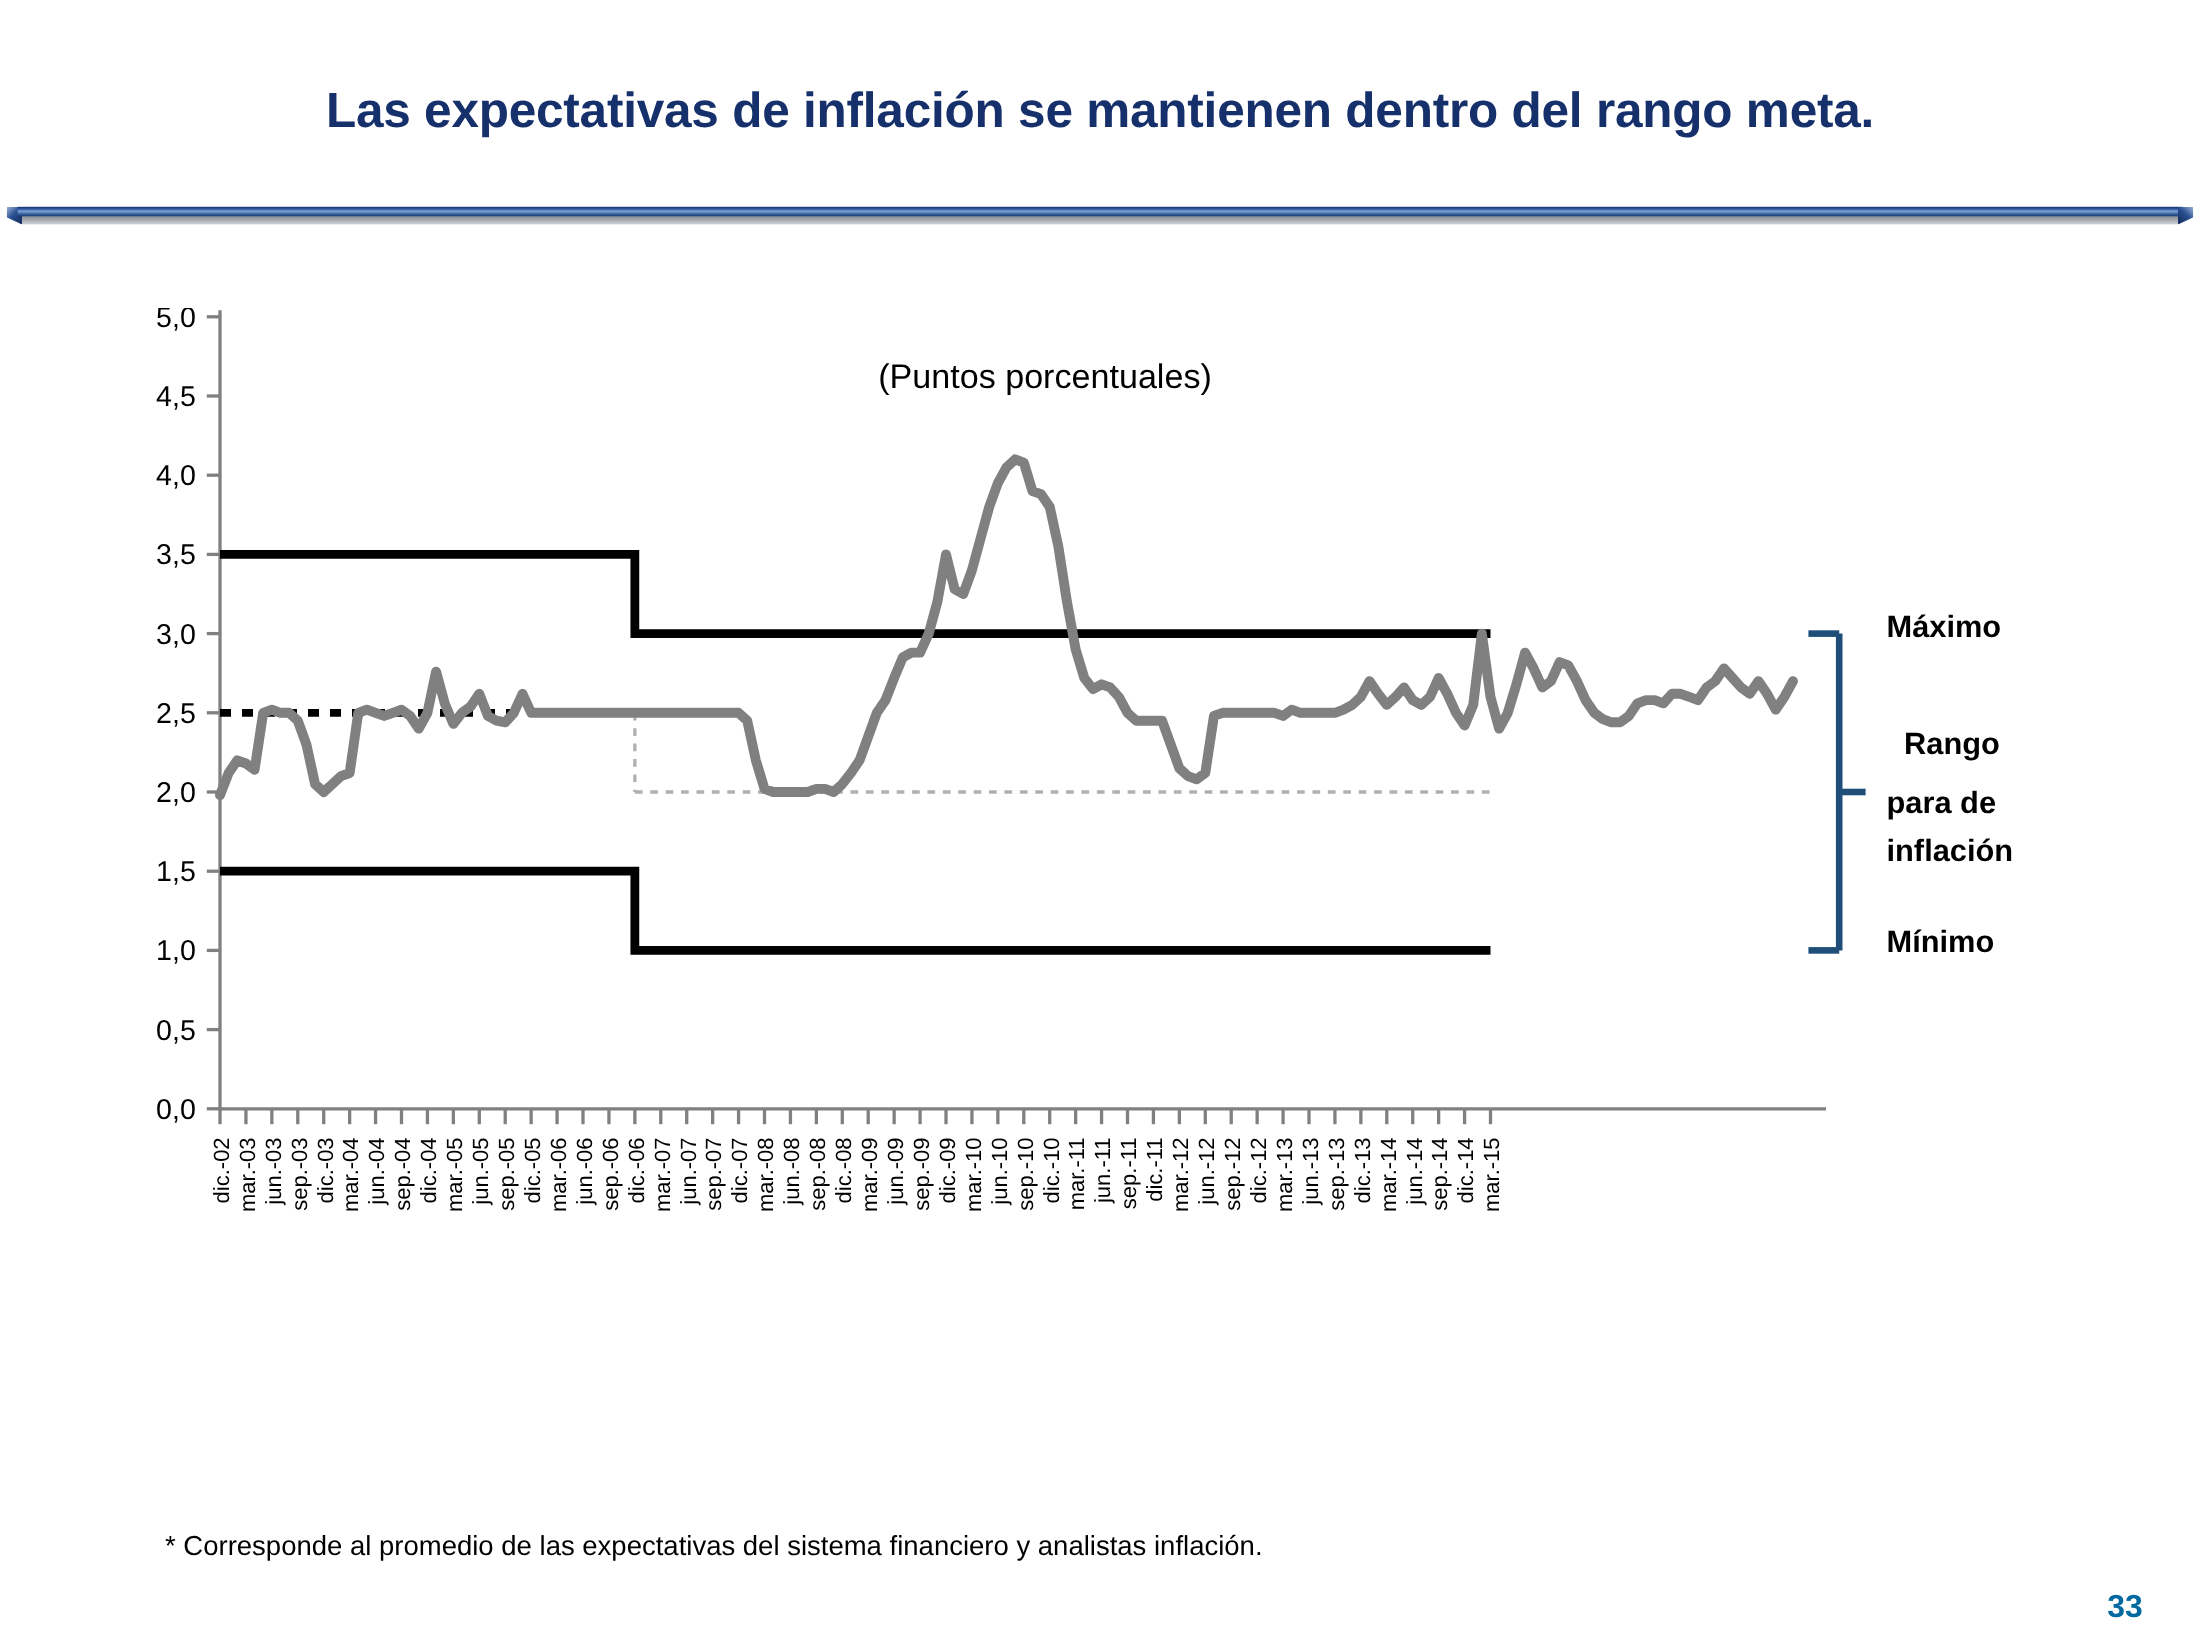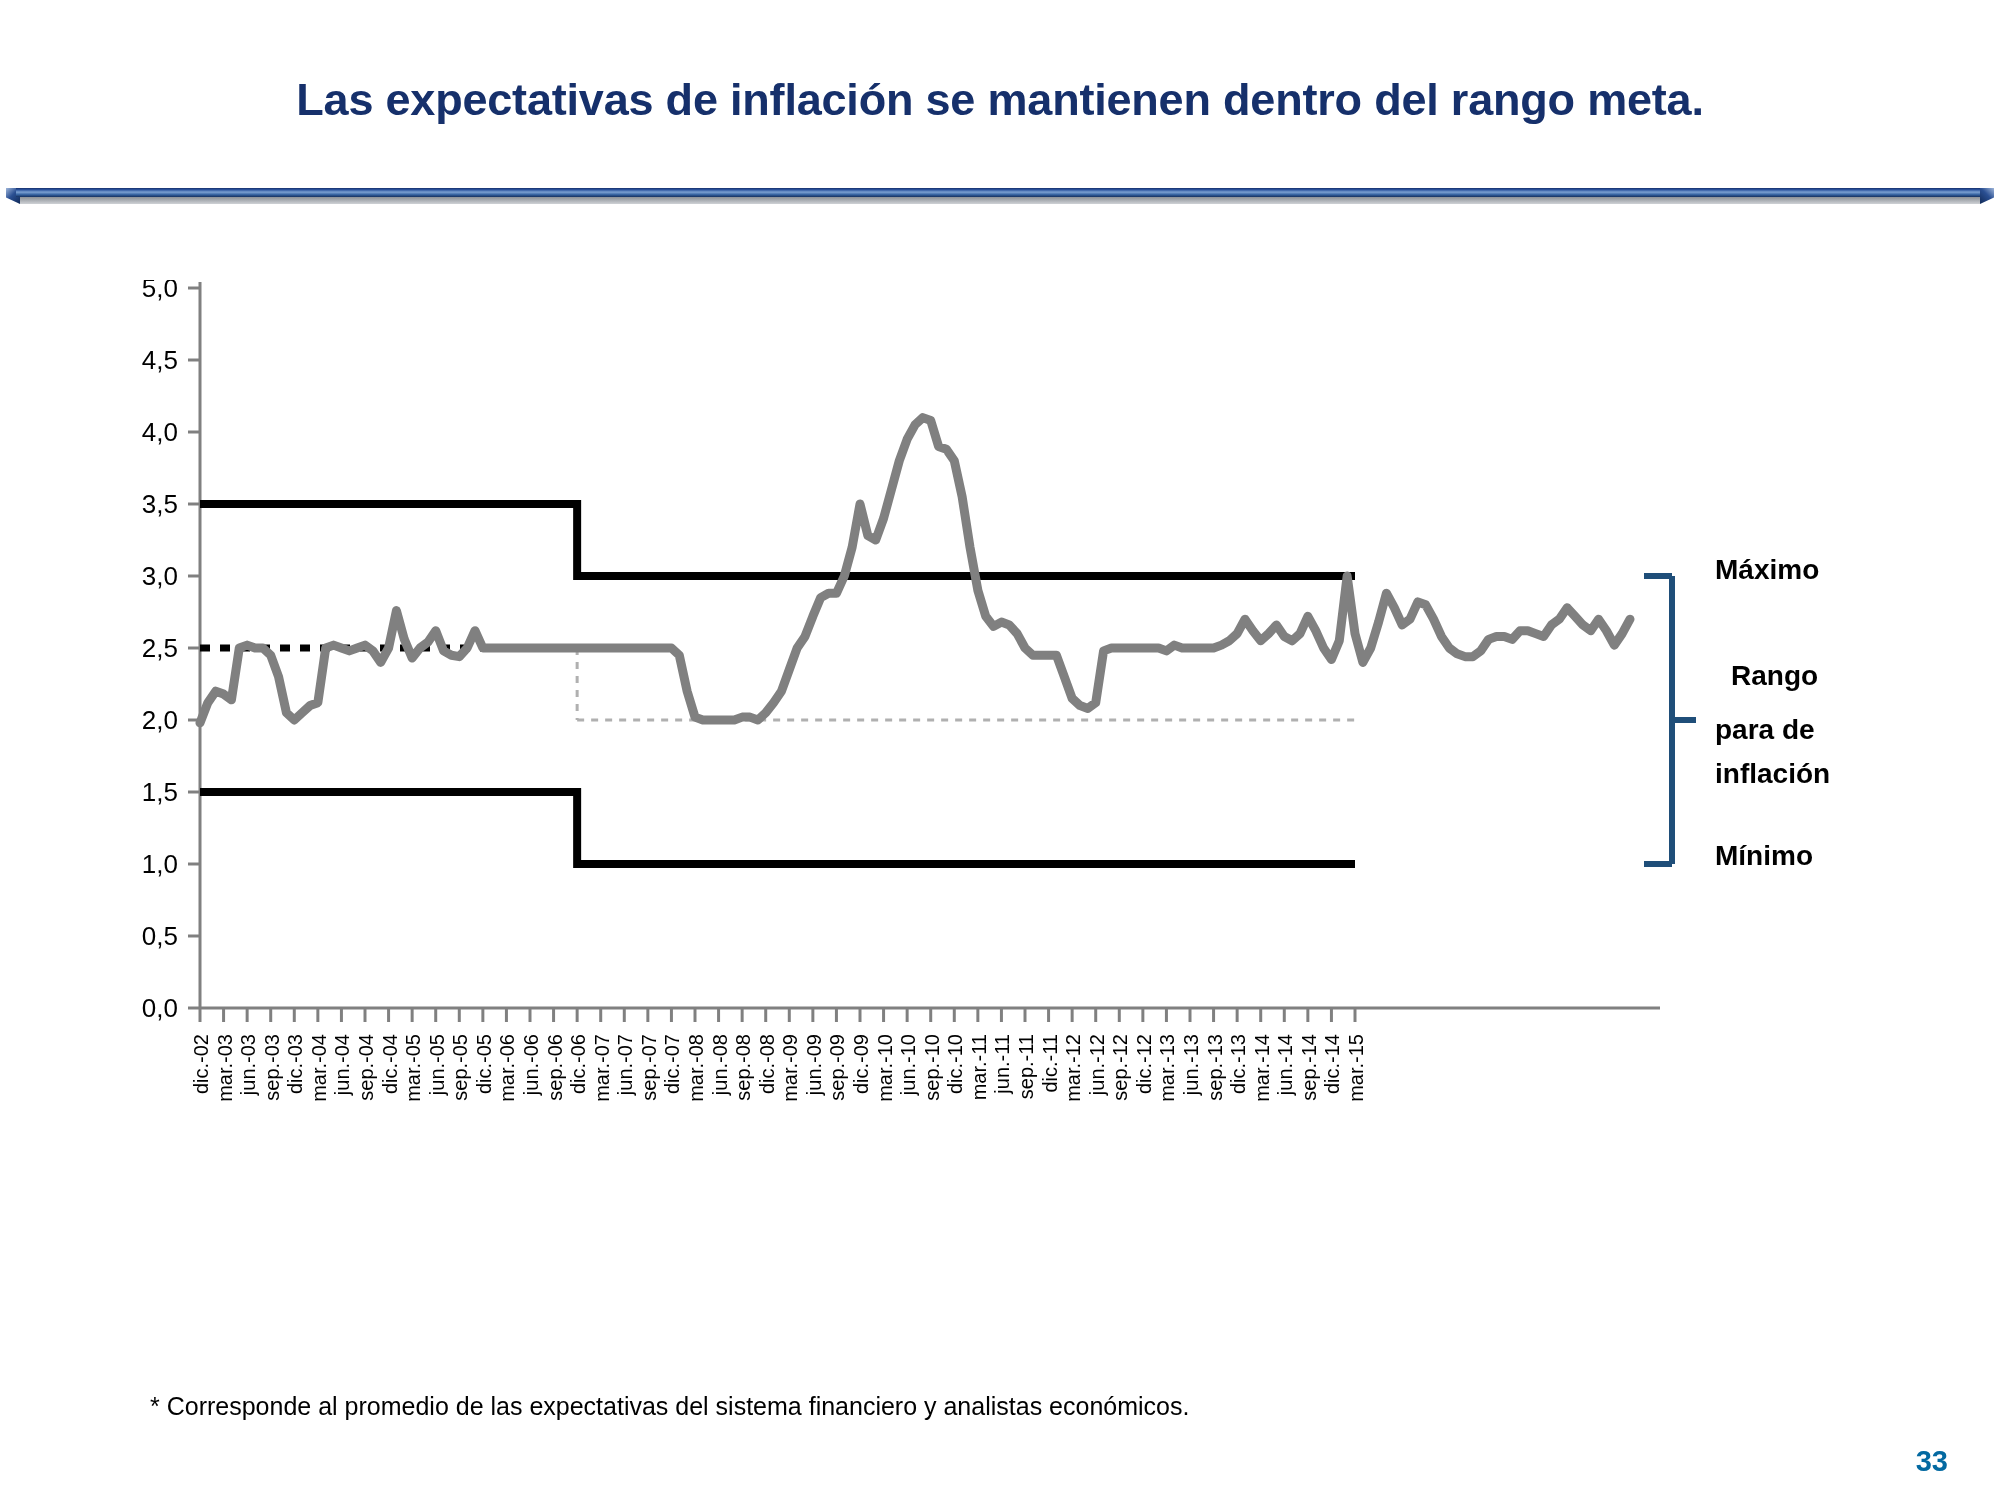--- a/index.html
+++ b/index.html
@@ -93,20 +93,21 @@
   <div id="slide-title">Las expectativas de inflación se mantienen dentro del rango meta.</div>
 
   <div id="title-divider">
     <div class="cap-left"></div>
     <div class="bar-top"></div>
     <div class="bar-bottom"></div>
     <div class="cap-right"></div>
   </div>
 
   <div id="chart-block">
+    <div id="chart-subtitle">(Puntos porcentuales)</div>
 
     <svg id="plot-svg" width="2000" height="1120">
       <g id="y-axis-group">
           <line x1="200" y1="2" x2="200" y2="728" stroke="#808080" stroke-width="3"></line>
           <line x1="188" y1="8" x2="200" y2="8" stroke="#808080" stroke-width="3"></line>
           <text x="178" y="17" class="ytick-label">5,0</text>
           <line x1="188" y1="80" x2="200" y2="80" stroke="#808080" stroke-width="3"></line>
           <text x="178" y="89" class="ytick-label">4,5</text>
           <line x1="188" y1="152" x2="200" y2="152" stroke="#808080" stroke-width="3"></line>
           <text x="178" y="161" class="ytick-label">4,0</text>
@@ -248,21 +249,21 @@
         </g>
     </svg>
 
     <div style="position:absolute;left:1715px;top:274px;" class="side-label">Máximo</div>
     <div style="position:absolute;left:1715px;top:380px;margin-left:16px;" class="side-label">Rango</div>
     <div style="position:absolute;left:1715px;top:434px;" class="side-label">para de</div>
     <div style="position:absolute;left:1715px;top:478px;" class="side-label">inflación</div>
     <div style="position:absolute;left:1715px;top:560px;" class="side-label">Mínimo</div>
   </div>
 
-  <div id="footnote">* Corresponde al promedio de las expectativas del sistema financiero y analistas económicos.</div>
+  <div id="footnote">* Corresponde al promedio de las expectativas del sistema financiero y analistas inflación.</div>
   <div id="page-number">33</div>
 
 </div>
 
 <style>
   .side-label{
     font-family:"Liberation Sans", sans-serif;
     font-size:28px;font-weight:bold;color:#000;white-space:nowrap;
   }
 </style>

